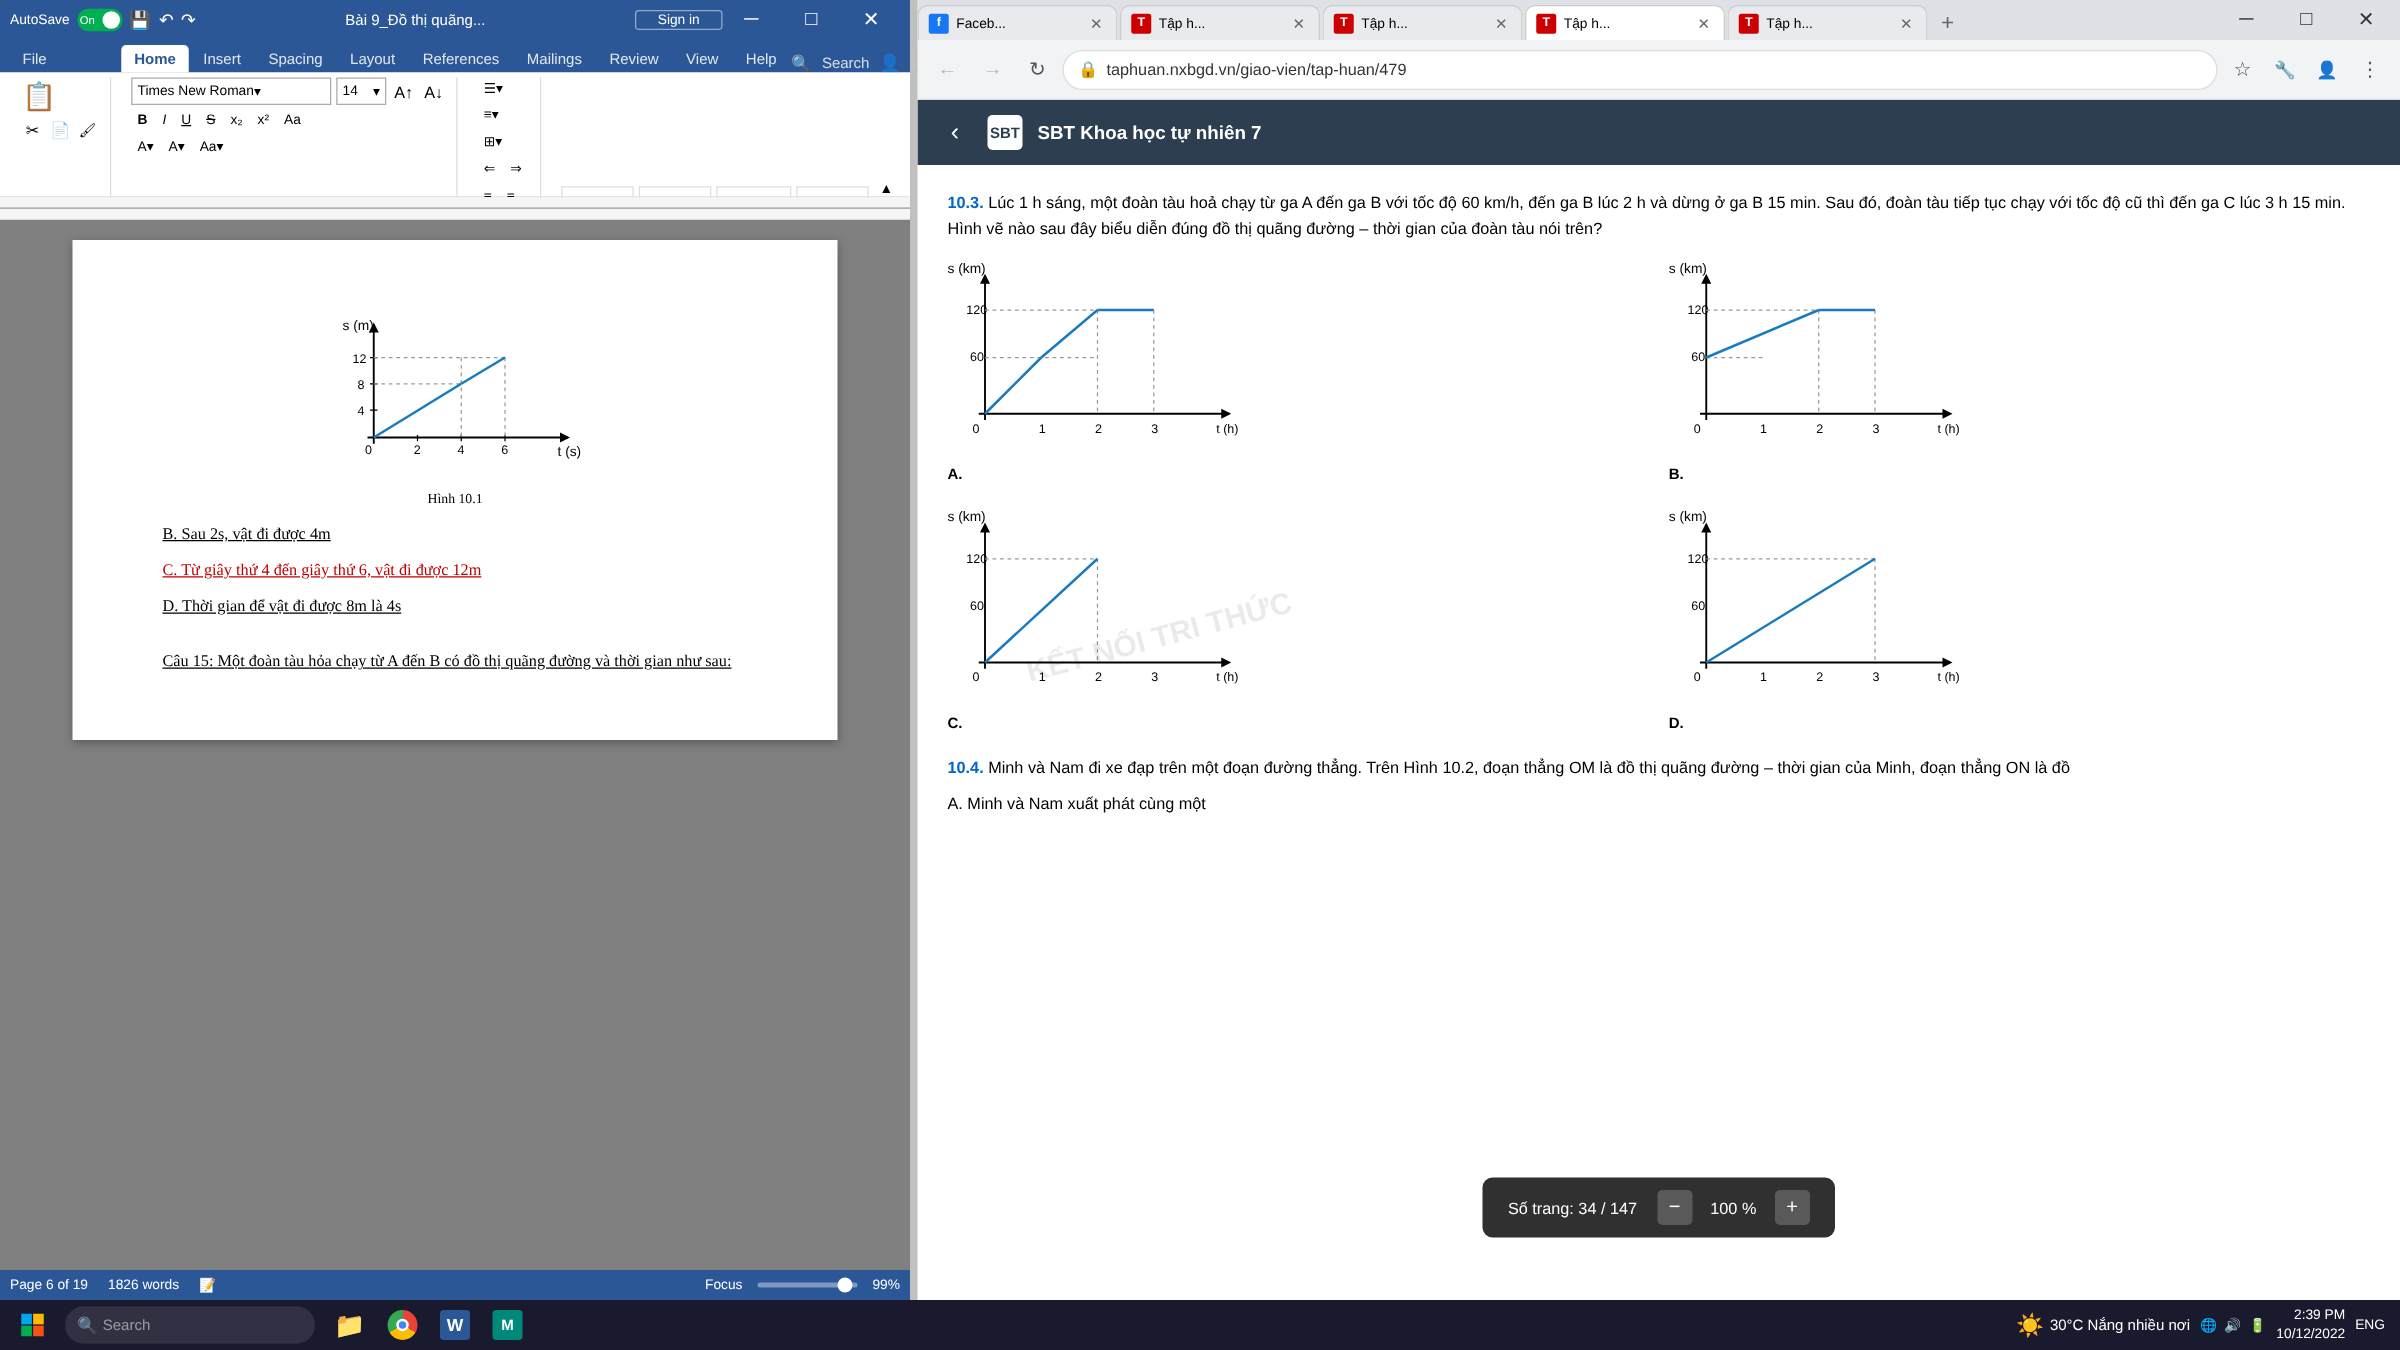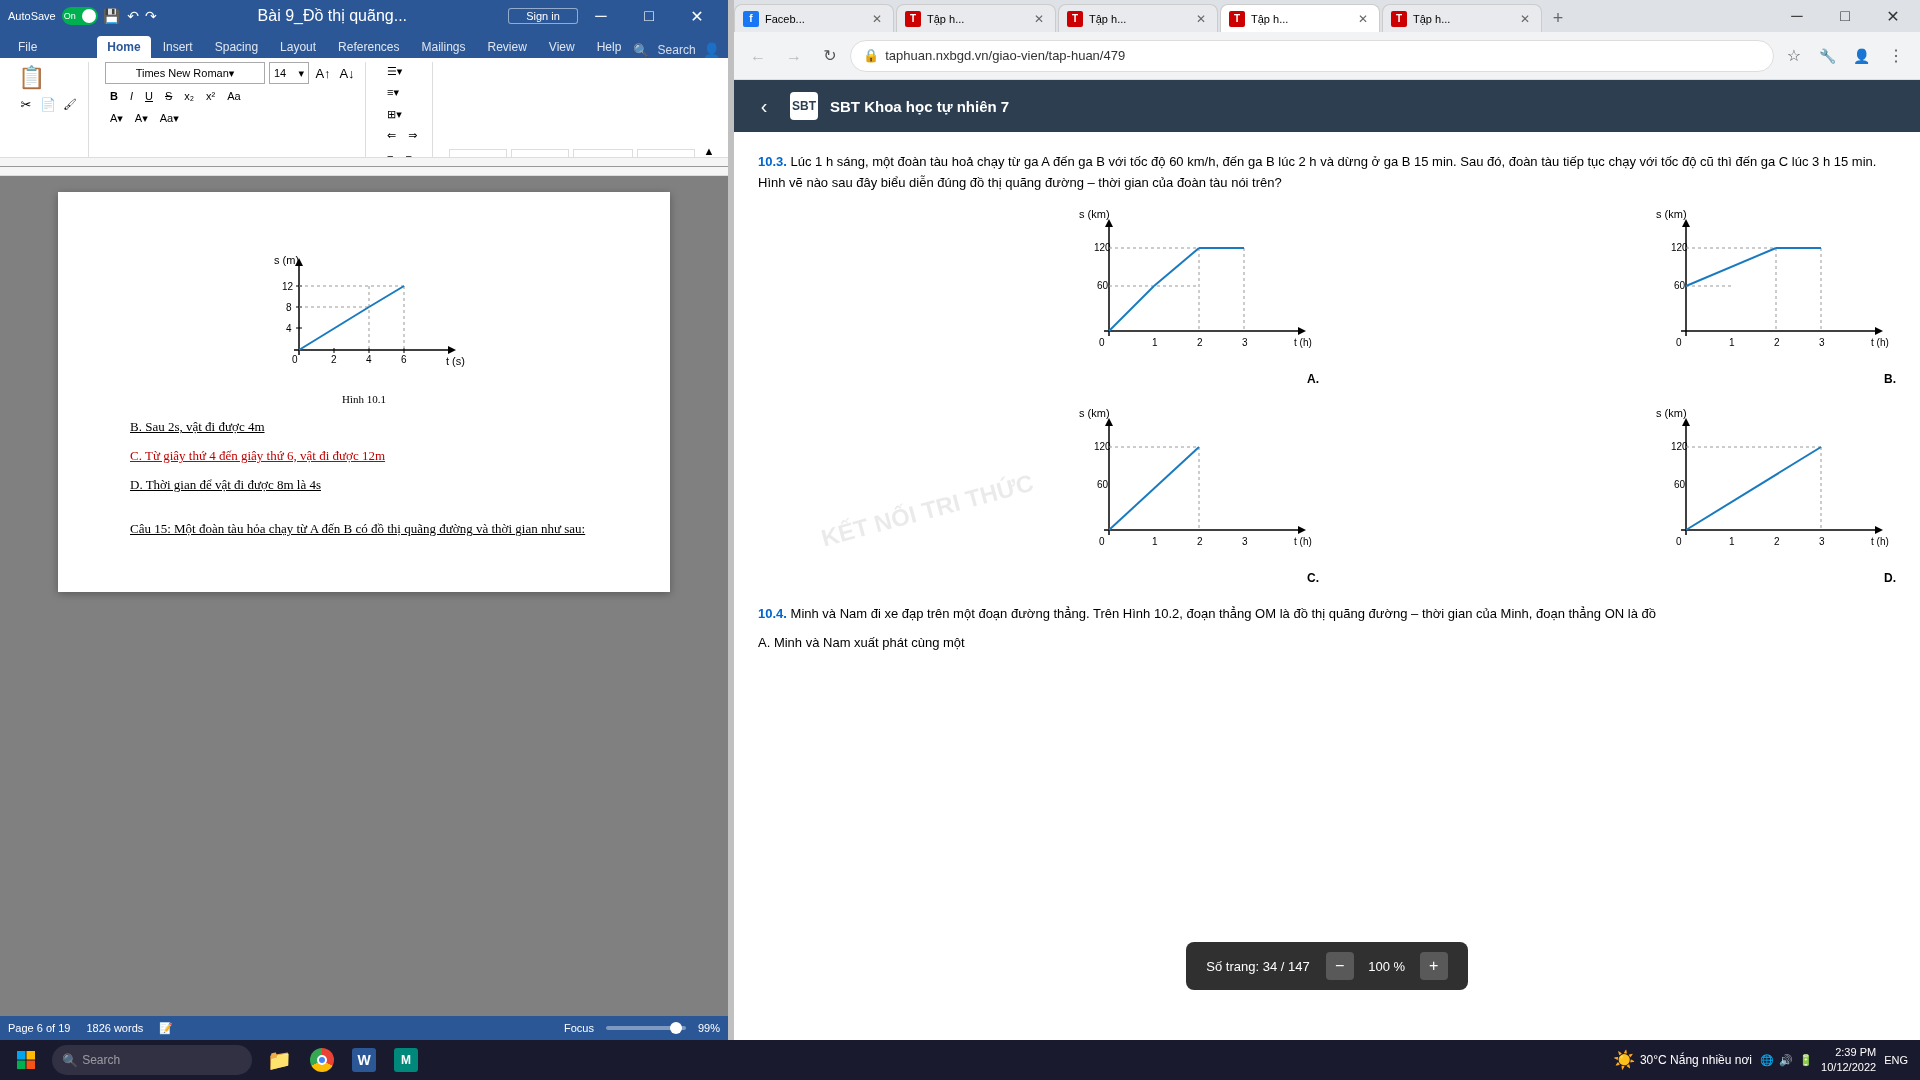--- a/index.html
+++ b/index.html
@@ -15,37 +15,37 @@
     .taskbar-icon { width: 40px; height: 36px; display: flex; align-items: center; justify-content: center; cursor: pointer; border-radius: 4px; }
     .taskbar-right { margin-left: auto; display: flex; align-items: center; gap: 8px; padding-right: 8px; }
     .taskbar-systray { display: flex; align-items: center; gap: 6px; color: white; font-size: 11px; }
     .taskbar-clock { color: white; font-size: 11px; text-align: right; line-height: 1.4; cursor: pointer; }
     .taskbar-weather { display: flex; align-items: center; gap: 4px; color: white; font-size: 12px; cursor: pointer; }
     .weather-icon { font-size: 18px; }
 
     
     .word-window { position: absolute; top: 0; left: 0; width: 728px; height: 1040px; background: white; display: flex; flex-direction: column; }
     .word-titlebar { height: 32px; background: #2b5797; display: flex; align-items: center; padding: 0 8px; }
-    .word-title { color: white; font-size: 16px; flex: 1; text-align: center; }
+    .word-title { color: white; font-size: 12px; flex: 1; text-align: center; }
     .word-titlebar-controls { display: flex; gap: 2px; margin-left: auto; }
     .win-btn { width: 46px; height: 16px; display: flex; align-items: center; justify-content: center; cursor: pointer; color: white; font-size: 16px; }
     .autosave-toggle { width: 36px; height: 18px; background: #00b050; border-radius: 9px; display: flex; align-items: center; padding: 2px; cursor: pointer; }
     .autosave-thumb { width: 14px; height: 14px; background: white; border-radius: 50%; margin-left: auto; }
     .ribbon-tabs { height: 26px; background: #2b5797; display: flex; align-items: flex-end; padding: 0 8px; gap: 2px; }
     .ribbon-tab { padding: 4px 10px; font-size: 12px; cursor: pointer; color: rgba(255,255,255,0.85); border-radius: 4px 4px 0 0; }
     .ribbon-tab.active { background: white; color: #2b5797; font-weight: bold; margin-left: 48px; }
     .ribbon { height: 100px; background: white; border-bottom: 1px solid #ddd; display: flex; flex-direction: column; }
     .ribbon-row1 { display: flex; align-items: center; padding: 4px 8px; gap: 8px; flex: 1; }
     .ribbon-group { display: flex; flex-direction: column; align-items: center; padding: 0 8px; border-right: 1px solid #ddd; height: 100%; justify-content: space-between; padding-bottom: 2px; }
     .ribbon-group-content { display: flex; align-items: center; gap: 4px; }
     .ribbon-group-label { font-size: 9px; color: #666; margin-top: auto; }
     .rb-btn { width: 32px; height: 32px; display: flex; align-items: center; justify-content: center; cursor: pointer; border-radius: 3px; font-size: 18px; }
     .rb-btn-small { width: 20px; height: 16px; display: flex; align-items: center; justify-content: center; cursor: pointer; border-radius: 2px; font-size: 11px; }
     .font-selector { display: flex; gap: 4px; align-items: center; }
-    .font-box { width: 160px; height: 22px; border: 1px solid #aaa; padding: 0 4px; font-size: 11px; cursor: pointer; display: flex; align-items: center; justify-content: center; }
+    .font-box { width: 160px; height: 22px; border: 1px solid #aaa; padding: 0 4px; font-size: 11px; cursor: pointer; display: flex; align-items: center; justify-content: flex-start; }
     .font-size-box { width: 40px; height: 22px; border: 1px solid #aaa; padding: 0 4px; font-size: 11px; cursor: pointer; display: flex; align-items: center; justify-content: space-between; }
     .styles-group { display: flex; align-items: center; gap: 4px; padding: 0 8px; border-right: 1px solid #ddd; }
     .style-item { width: 60px; height: 52px; border: 1px solid #ddd; display: flex; flex-direction: column; align-items: center; justify-content: center; cursor: pointer; font-size: 10px; padding: 2px; }
     .editing-group { display: flex; flex-direction: column; align-items: center; padding: 0 8px; }
     .editing-group-content { display: flex; flex-direction: column; align-items: center; }
     .ruler-container { height: 18px; background: #f5f5f5; border-bottom: 1px solid #ddd; position: relative; }
     .ruler-line { position: absolute; top: 8px; left: 0; right: 0; height: 1px; background: #999; }
     .doc-area { flex: 1; overflow-y: auto; background: #808080; display: flex; flex-direction: column; align-items: center; padding: 16px; }
     .page { width: 612px; background: white; padding: 48px 72px; min-height: 400px; box-shadow: 0 2px 8px rgba(0,0,0,0.3); }
     .doc-text { font-family: 'Times New Roman', serif; font-size: 13px; line-height: 1.6; }
@@ -79,21 +79,21 @@
     .address-text { flex: 1; font-size: 13px; color: #333; }
     .nav-right-icons { display: flex; gap: 2px; }
     .browser-content { flex: 1; overflow-y: auto; background: #fff; }
     .content-header { background: #2c3e50; color: white; padding: 12px 16px; display: flex; align-items: center; gap: 12px; }
     .content-header-logo { width: 28px; height: 28px; background: white; border-radius: 4px; display: flex; align-items: center; justify-content: center; font-size: 12px; font-weight: bold; color: #2c3e50; }
     .content-header-title { font-size: 15px; font-weight: bold; }
     .content-body { padding: 20px 24px; font-family: Arial, sans-serif; font-size: 13px; line-height: 1.6; }
     .question-text { font-size: 13px; }
     .question-num { color: #0066cc; font-weight: bold; }
     .graphs-grid { display: grid; grid-template-columns: 1fr 1fr; gap: 16px; margin-top: 12px; }
-    .graph-box { display: flex; flex-direction: column; align-items: flex-end; }
+    .graph-box { display: flex; flex-direction: column; align-items: flex-start; }
     .graph-label { font-size: 12px; font-weight: bold; margin-top: 4px; }
     .watermark { position: absolute; bottom: 60px; right: 80px; opacity: 0.15; font-size: 28px; font-weight: bold; color: #000; transform: rotate(-15deg); pointer-events: none; }
     .next-question { font-size: 13px; margin-top: 16px; }
     .next-question .question-num { color: #0066cc; font-weight: bold; }
     .popup-overlay { position: absolute; bottom: 50px; left: 0; right: 0; display: flex; justify-content: center; align-items: center; z-index: 50; }
     .popup { background: rgba(30,30,30,0.92); color: white; padding: 10px 20px; border-radius: 8px; display: flex; align-items: center; gap: 16px; font-size: 13px; }
     .popup-text { color: white; font-size: 13px; }
     .zoom-controls { display: flex; align-items: center; gap: 8px; }
     .zoom-btn { width: 28px; height: 28px; background: rgba(255,255,255,0.2); border-radius: 4px; display: flex; align-items: center; justify-content: center; cursor: pointer; font-size: 16px; color: white; }
     .zoom-value { font-size: 13px; color: white; min-width: 50px; text-align: center; }

